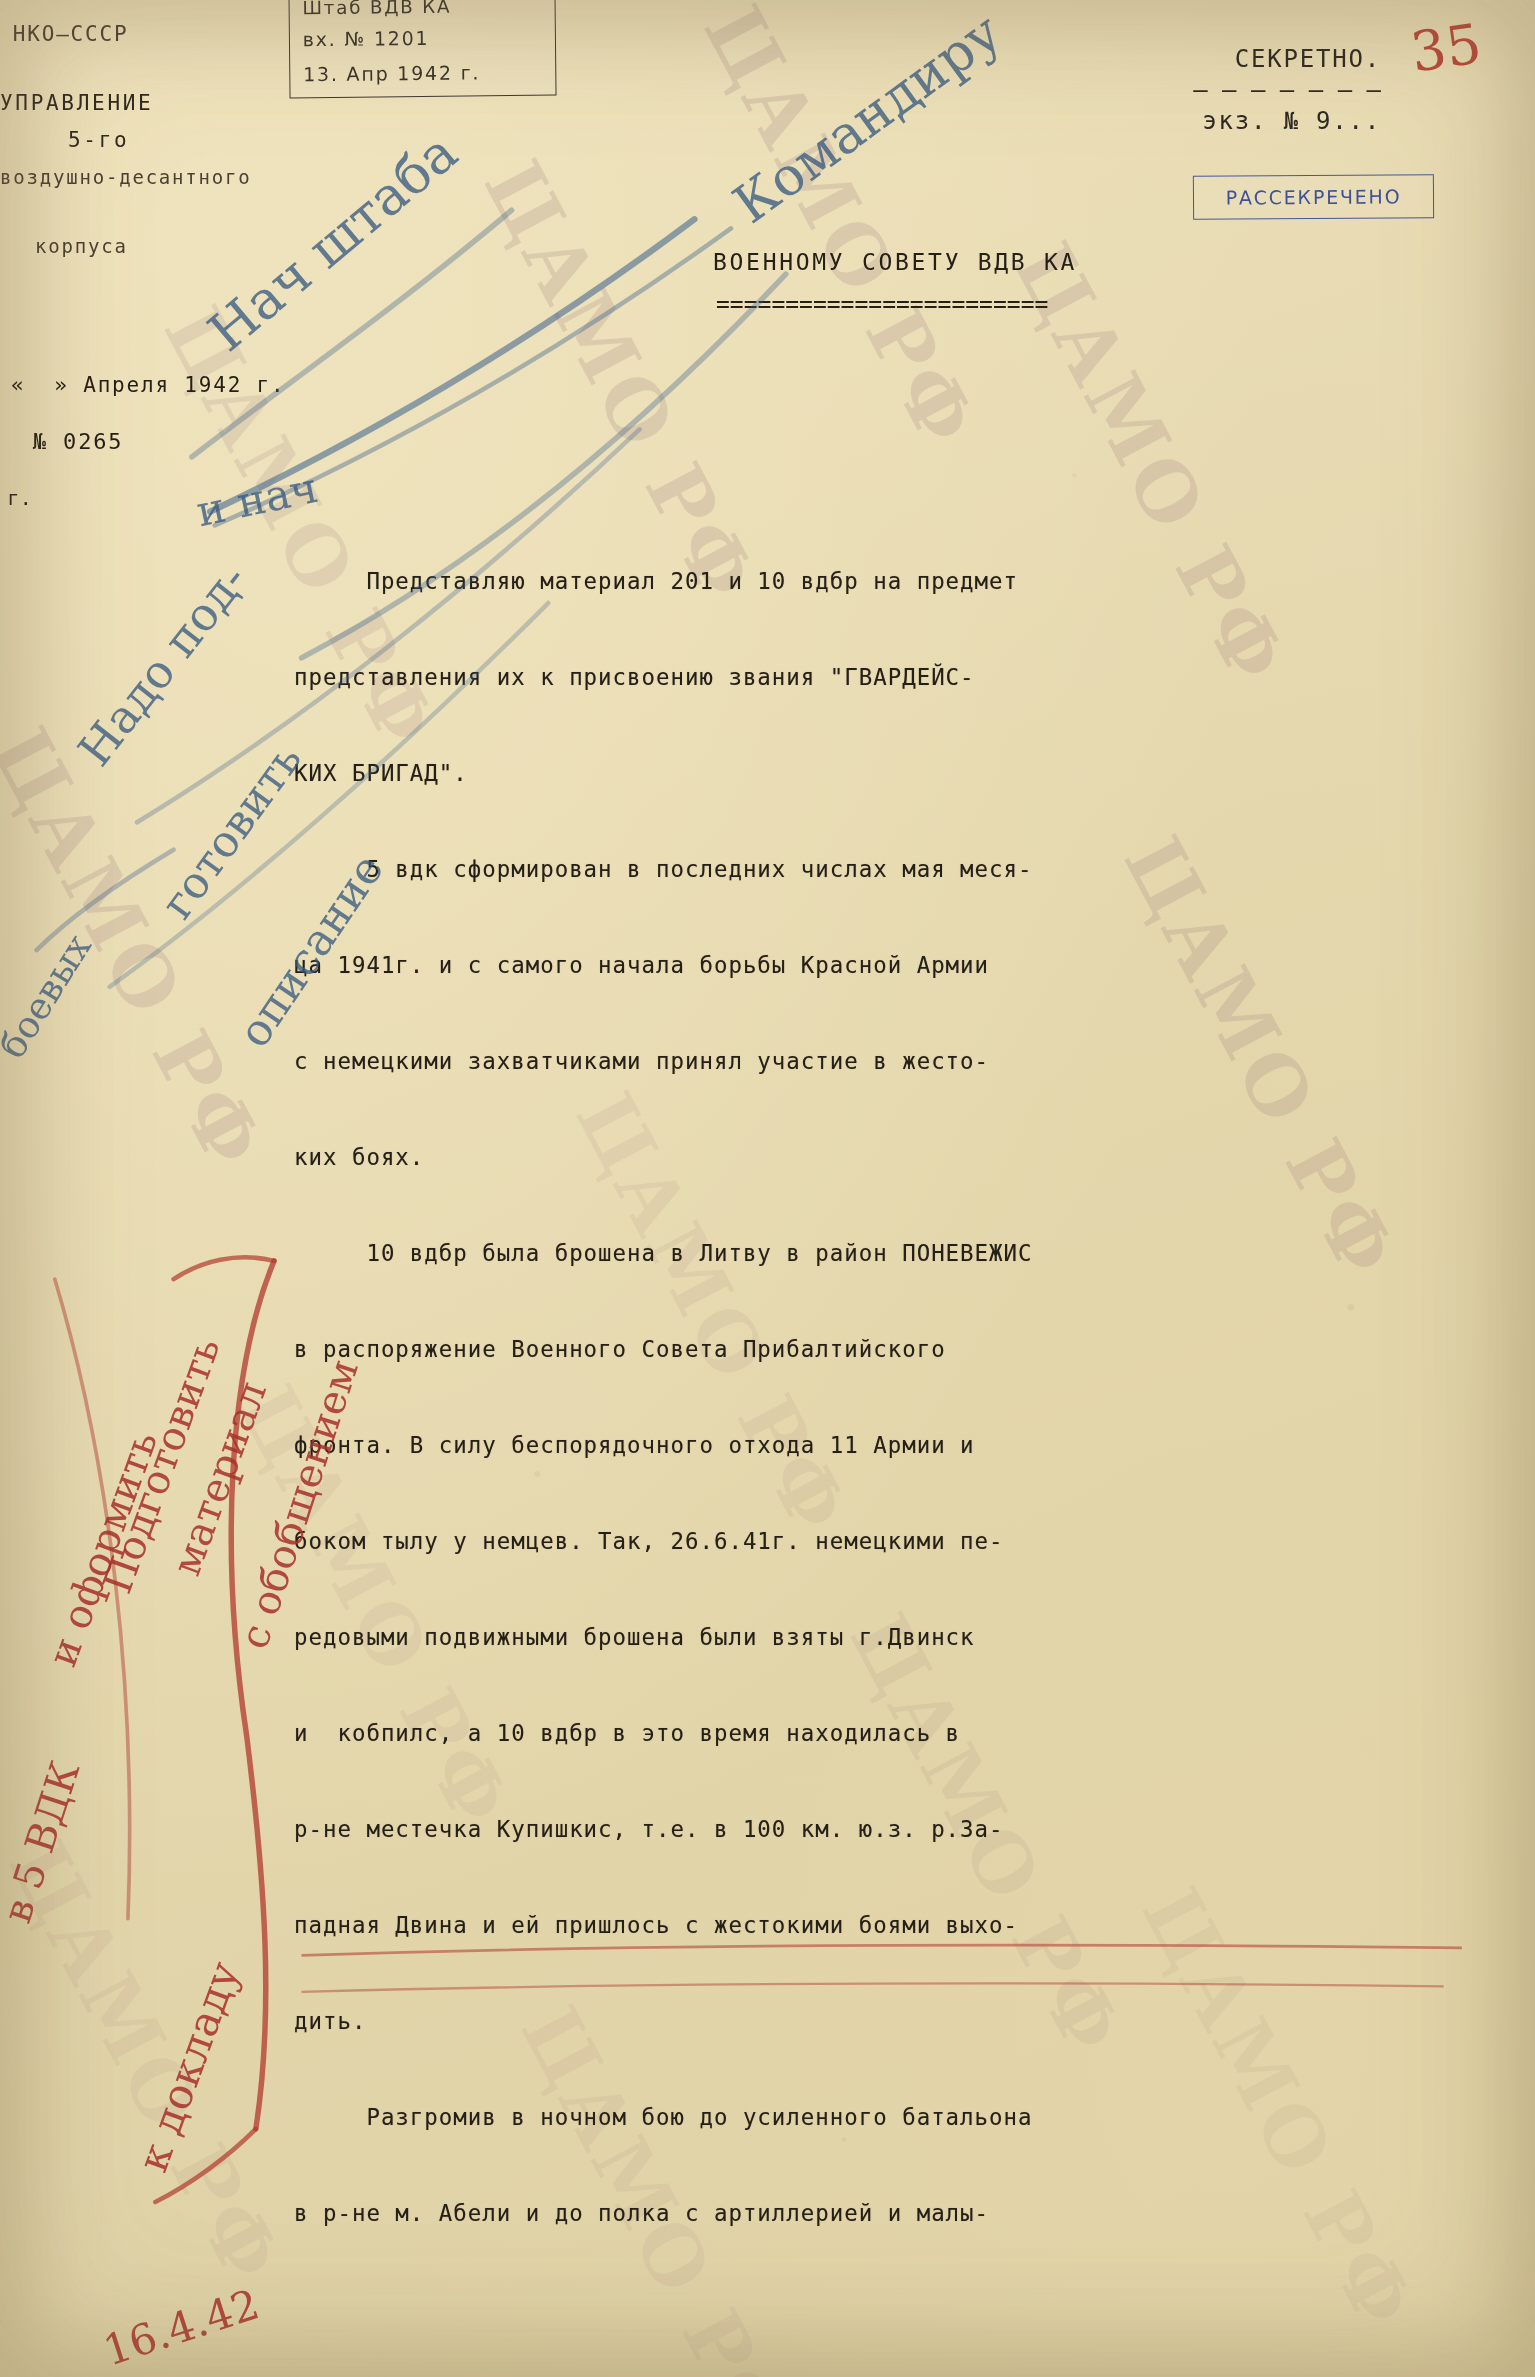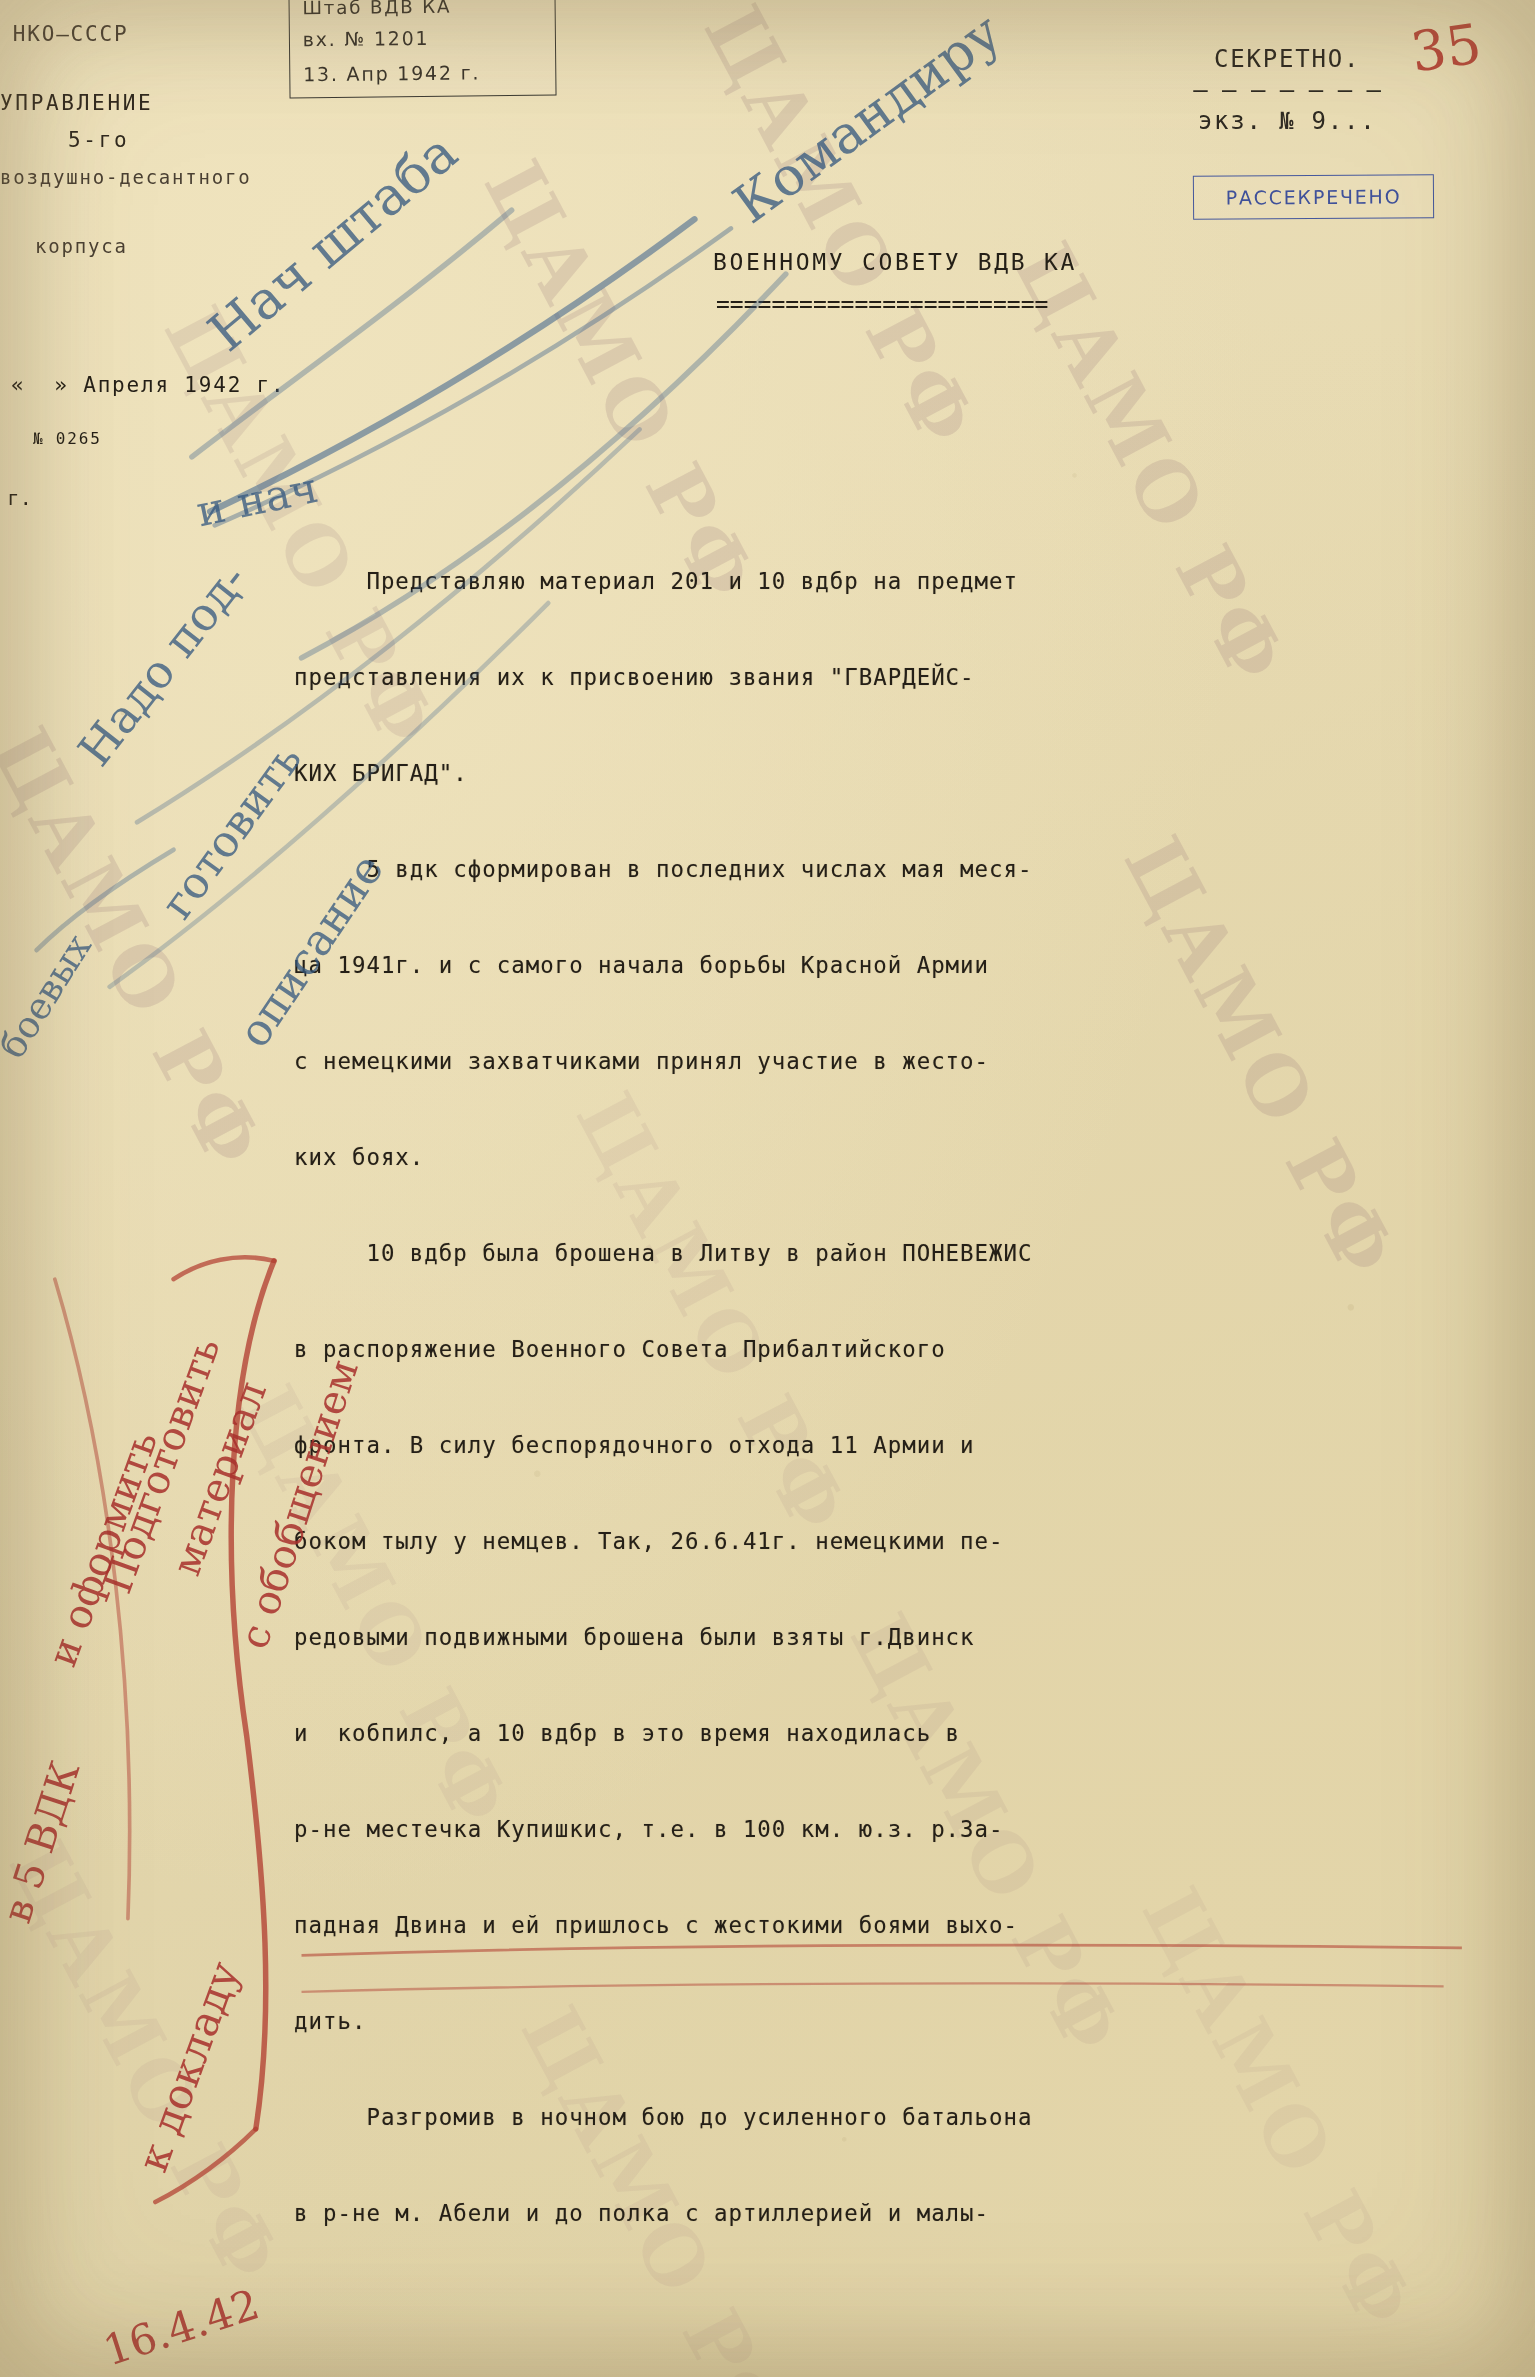--- a/index.html
+++ b/index.html
@@ -90,21 +90,21 @@
   .lh-dim { color: #4a4033; }
 
   
   .secret {
     position: absolute;
     right: 154px;
     top: 44px;
     font-size: 24px;
     letter-spacing: 1.8px;
     line-height: 31px;
-    text-align: center;
+    text-align: right;
   }
   .secret .ln { display:block; white-space: pre; }
   .dashline { letter-spacing: 0px; }
 
   
   .declass {
     position: absolute;
     left: 1193px;
     top: 175px;
     width: 239px;
@@ -202,21 +202,21 @@
 
   <div class="letterhead">
     <span class="ln lh-dim" style="padding-left:12.8px;">НКО—СССР</span>
     <span class="ln" style="padding-left:0px; letter-spacing:2.7px;margin-top:32px;">УПРАВЛЕНИЕ</span>
     <span class="ln" style="padding-left:68px; letter-spacing:2.7px;">5-го</span>
     <span class="ln lh-dim" style="padding-left:0px; font-size:19px;">воздушно-десантного</span>
     <span class="ln lh-dim" style="padding-left:35px; font-size:19px;margin-top:32px;">корпуса</span>
   </div>
 
   <div class="typed" style="left:11px; top:373px; font-size:21px; letter-spacing:1.8px;">«  » Апреля 1942 г.</div>
-  <div class="typed" style="left:33px; top:429px; font-size:16px; letter-spacing:1.8px;">№ 0265</div>
+  <div class="typed" style="left:33px; top:429px; font-size:22px; letter-spacing:1.8px;">№ 0265</div>
   <div class="typed" style="left:7.3px; top:486px; font-size:20px;">г.</div>
 
   <div class="inbox-stamp">
     <span class="st-line st-title">Штаб ВДВ КА</span>
     <span class="st-line st-num">вх. № 1201</span>
     <span class="st-line st-date">13. Апр 1942 г.</span>
   </div>
 
   <div class="secret">
     <span class="ln">СЕКРЕТНО.</span>

